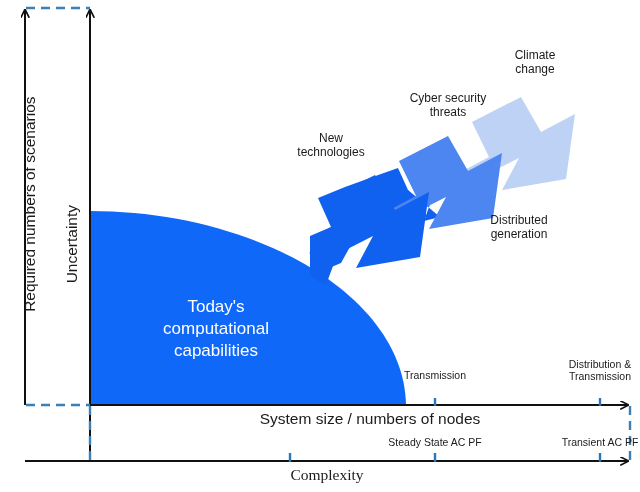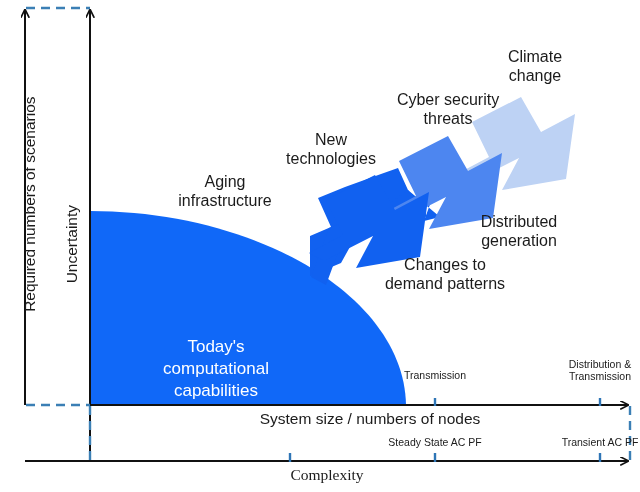--- a/index.html
+++ b/index.html
@@ -26,21 +26,21 @@
     height: 492px;
   }
   .lbl {
     position: absolute;
     text-align: center;
     line-height: 1.18;
     color: #1b1b1b;
     white-space: pre-line;
     font-family: "Liberation Sans", sans-serif;
   }
-  .lbl-driver { font-size: 16px; }
+  .lbl-driver { font-size: 12px; }
   .lbl-tick   { font-size: 10.5px; }
   .lbl-axis   { font-size: 15.5px; }
   .lbl-inner  {
     font-size: 17px;
     color: #ffffff;
     line-height: 1.28;
   }
   .rot-left {
     transform-origin: 50% 50%;
     transform: rotate(-90deg);
@@ -125,35 +125,31 @@
 
   <div class="lbl lbl-axis" style="left:237px; top:466px; width:180px;font-family:Liberation Serif, serif;">Complexity</div>
 
   <div class="lbl lbl-tick" style="left:375px; top:369px; width:120px;">Transmission</div>
   <div class="lbl lbl-tick" style="left:545px; top:358px; width:110px;">Distribution &amp;
 Transmission</div>
 
   <div class="lbl lbl-tick" style="left:372px; top:436px; width:126px;">Steady State AC PF</div>
   <div class="lbl lbl-tick" style="left:545px; top:436px; width:110px;">Transient AC PF</div>
 
-  <div class="lbl lbl-inner" style="left:118px; top:296px; width:196px;margin-top:40px;">Today's
+  <div class="lbl lbl-inner" style="left:118px; top:296px; width:196px;">Today's
 computational
 capabilities</div>
 
-  <div class="lbl lbl-driver" style="left:160px; top:173px; width:130px;">Aging
-infrastructure</div>
 
   <div class="lbl lbl-driver" style="left:271px; top:131px; width:120px;">New
 technologies</div>
 
   <div class="lbl lbl-driver" style="left:383px; top:91px; width:130px;">Cyber security
 threats</div>
 
   <div class="lbl lbl-driver" style="left:483px; top:48px; width:104px;">Climate
 change</div>
 
   <div class="lbl lbl-driver" style="left:459px; top:213px; width:120px;text-align:center;">Distributed
 generation</div>
 
-  <div class="lbl lbl-driver" style="left:375px; top:256px; width:140px;">Changes to
-demand patterns</div>
 
 </div>
 
 </body></html>

